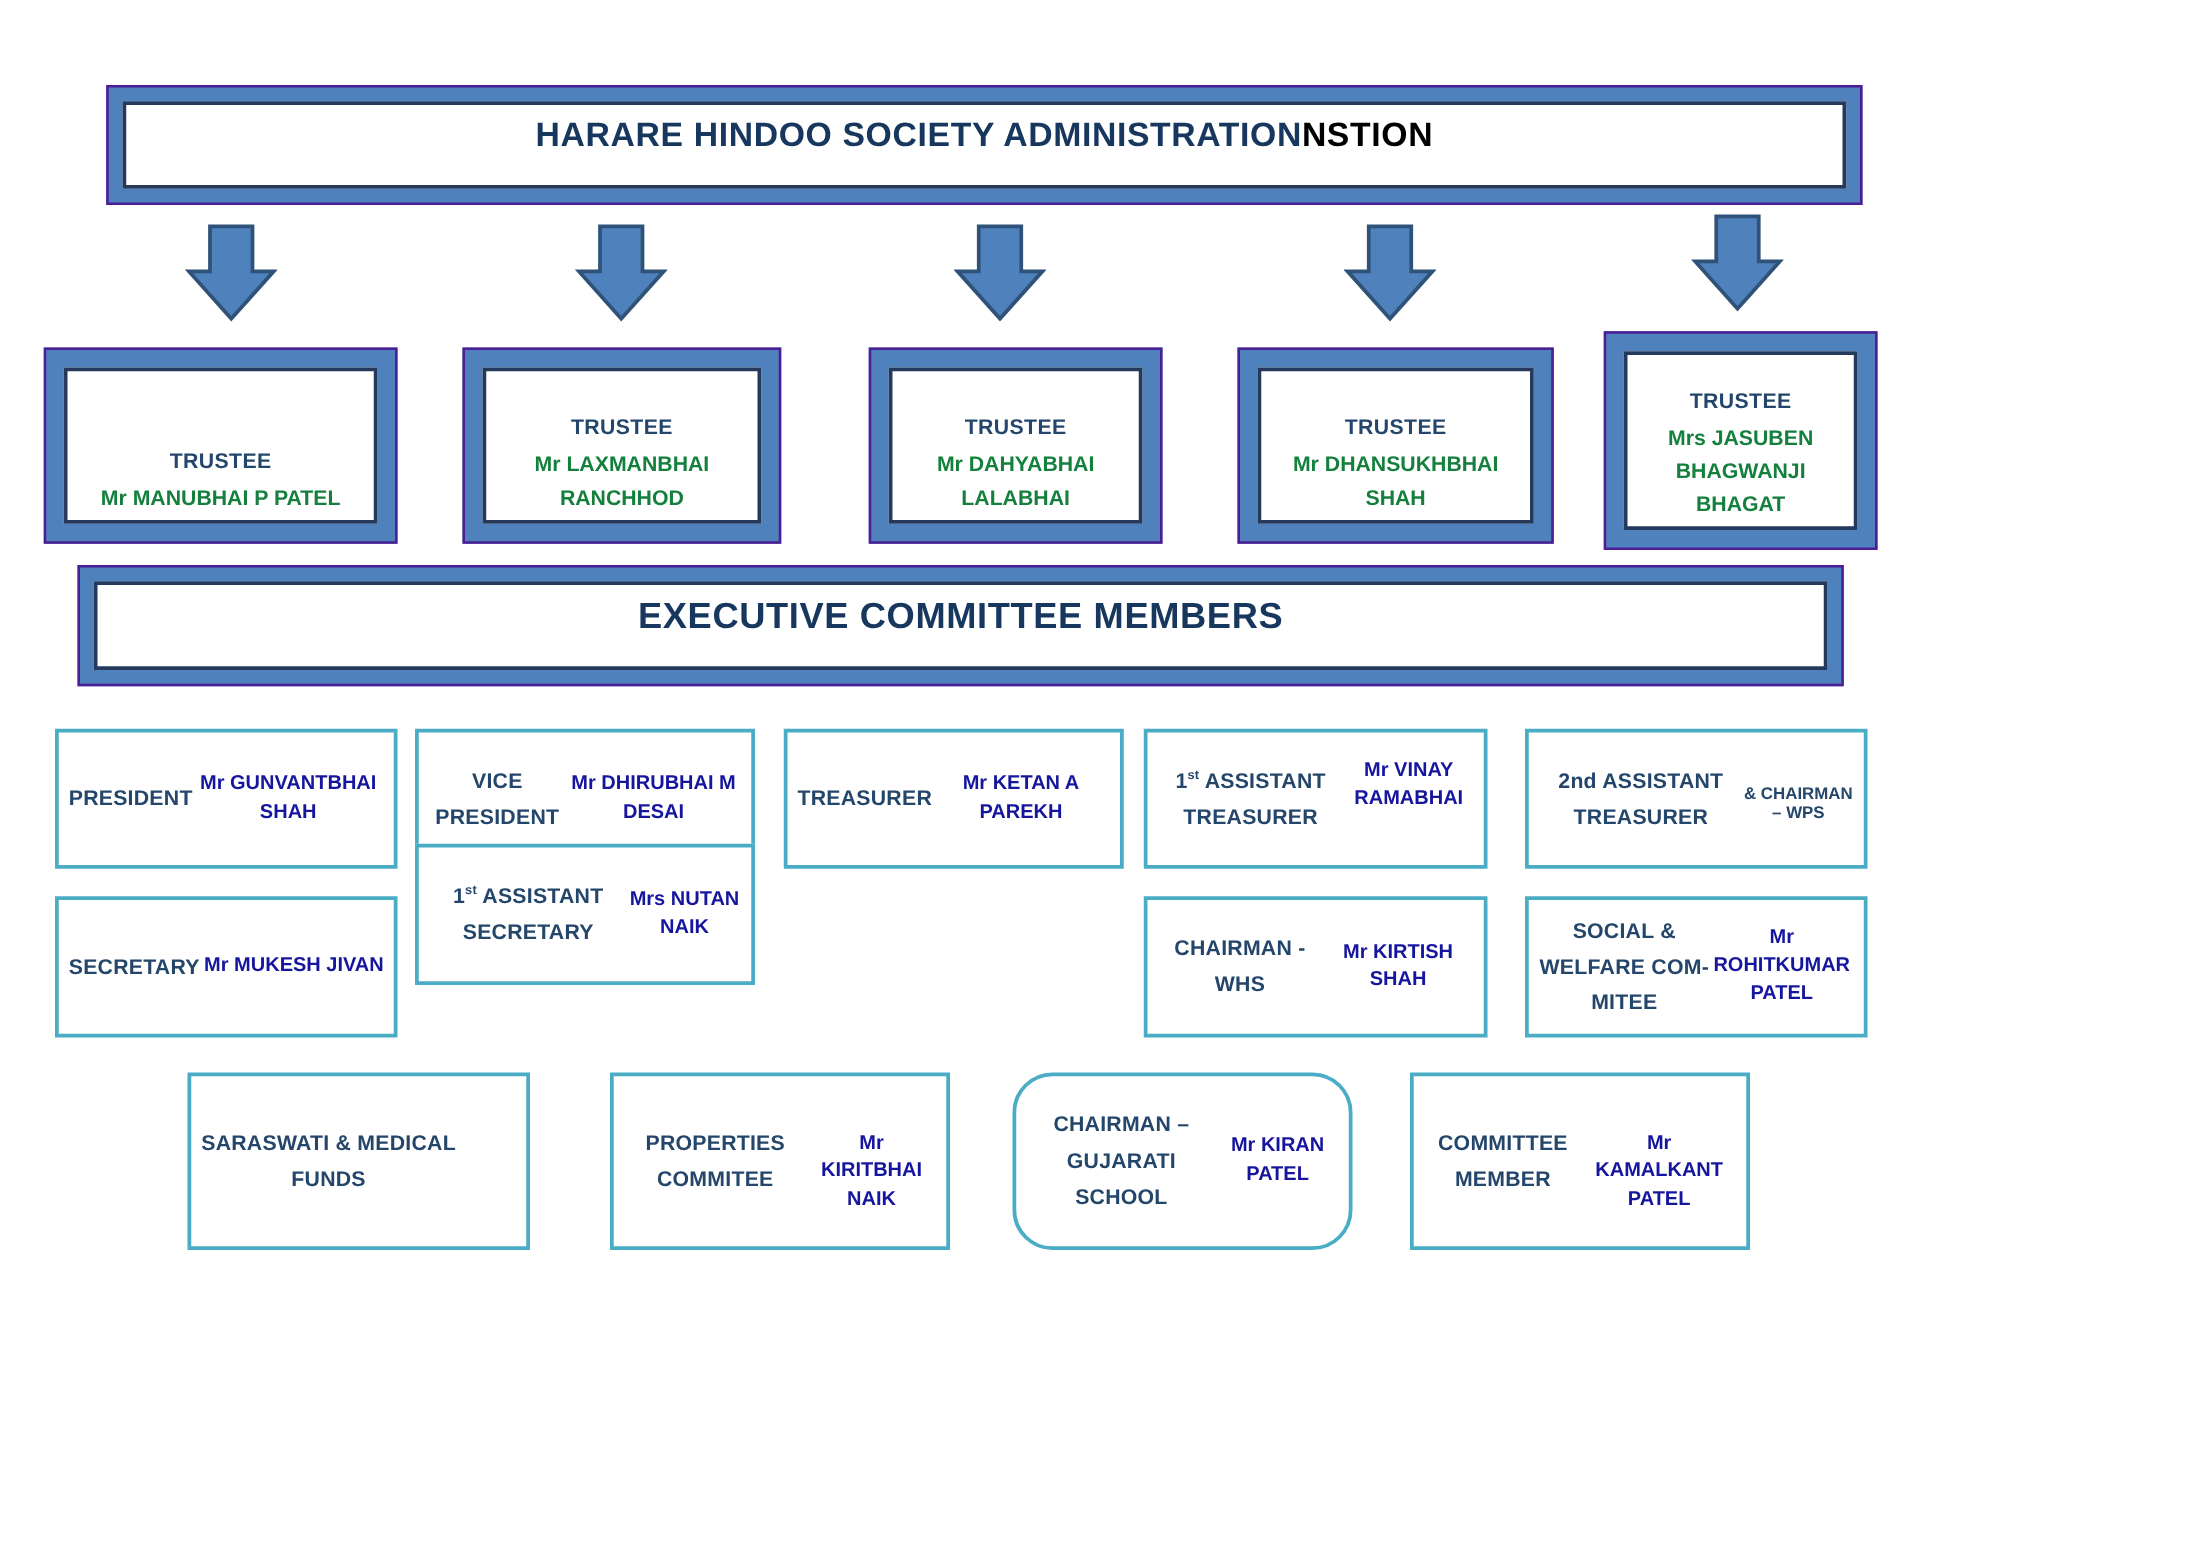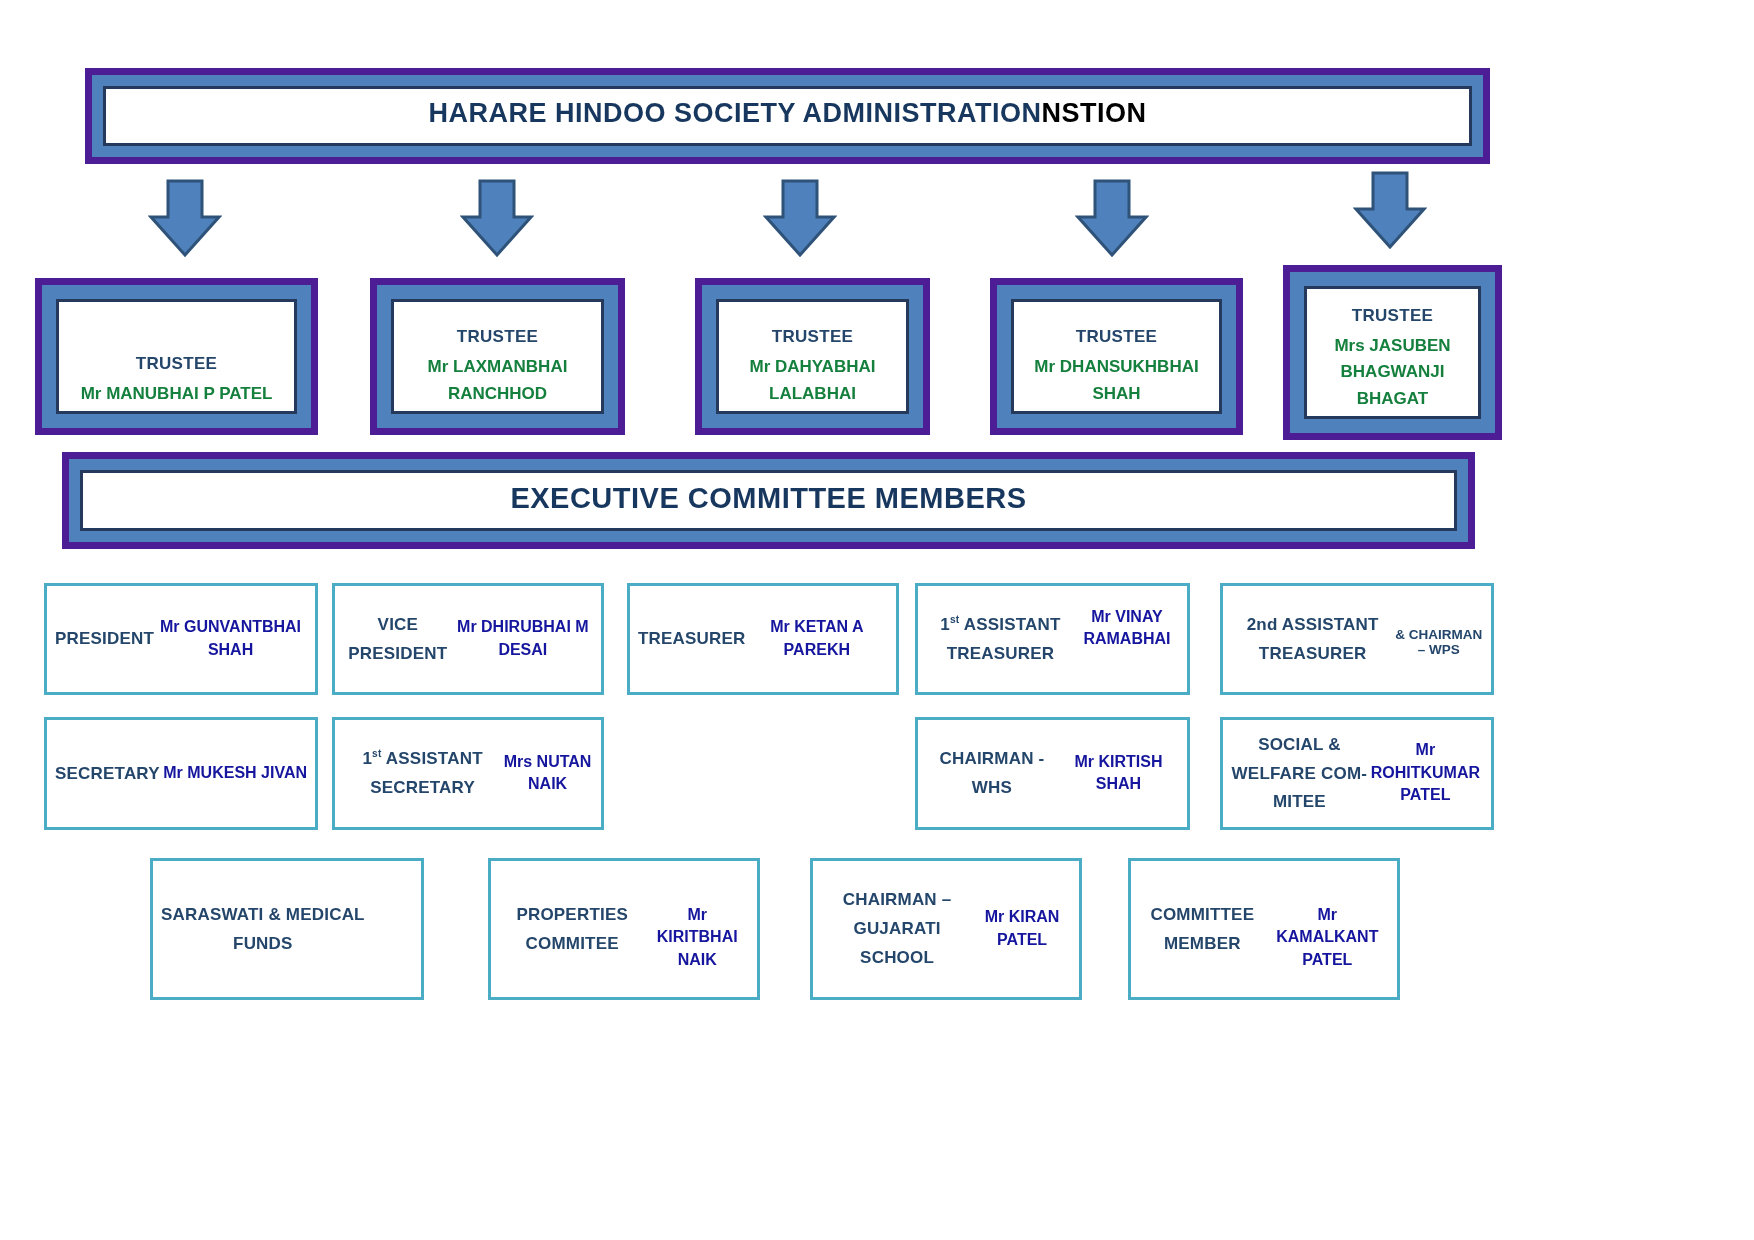--- a/index.html
+++ b/index.html
@@ -2,21 +2,21 @@
 <html><head>
 <meta charset="utf-8">
 <style>
   html,body { margin:0; padding:0; background:#ffffff; }
   #stage {
     position:relative; width:1754px; height:1240px; background:#ffffff;
     font-family:"Liberation Sans", sans-serif; overflow:hidden;
   }
   
   .frame {
-    position:absolute; background:#4F81BD; border:7px solid #4c1d95;
+    position:absolute; background:#4F81BD; border:2px solid #4c1d95;
     box-sizing:border-box; padding:11px;
   }
   .frame-inner {
     width:100%; height:100%; background:#ffffff; border:3px solid #24395B;
     box-sizing:border-box; display:flex; flex-direction:column; align-items:center;
     text-align:center;
   }
   .banner-inner { justify-content:flex-start; padding-top:9px; }
   .title-text  { font-size:27px; font-weight:bold; color:#17375E; letter-spacing:.5px; }
   .title-suffix{ font-size:27px; font-weight:bold; color:#000000; letter-spacing:.5px; }
@@ -142,21 +142,21 @@
     <div class="spacer"></div>
     <div class="cname"></div>
   </div>
 
   <div class="cbox" style="left:44px; top:717px; width:274px; height:113px;">
     <div class="ctitle"><span></span><sup></sup><span>SECRETARY</span><div></div></div>
     <div class="csub"></div>
     <div class="spacer"></div>
     <div class="cname">Mr MUKESH JIVAN</div>
   </div>
-  <div class="cbox" style="left:332px; top:717px; width:272px; height:113px;">
+  <div class="cbox" style="left:332px; top:675px; width:272px; height:113px;">
     <div class="ctitle"><span>1</span><sup>st</sup><span> ASSISTANT SECRETARY</span><div></div></div>
     <div class="csub"></div>
     <div class="spacer"></div>
     <div class="cname">Mrs NUTAN NAIK</div>
   </div>
   <div class="cbox" style="left:915px; top:717px; width:275px; height:113px;">
     <div class="ctitle"><span></span><sup></sup><span>CHAIRMAN - WHS</span><div></div></div>
     <div class="csub"></div>
     <div class="spacer"></div>
     <div class="cname">Mr KIRTISH SHAH</div>
@@ -173,21 +173,21 @@
     <div class="csub"></div>
     <div class="spacer"></div>
     <div class="cname"></div>
   </div>
   <div class="cbox name-mid" style="left:488px; top:858px; width:272px; height:142px;">
     <div class="ctitle"><span></span><sup></sup><span>PROPERTIES COMMITEE</span><div></div></div>
     <div class="csub"></div>
     <div class="spacer"></div>
     <div class="cname">Mr KIRITBHAI NAIK</div>
   </div>
-  <div class="cbox" style="left:810px; top:858px; width:272px; height:142px;">
+  <div class="cbox" style="left:810px; top:858px; width:272px; height:142px;border-radius:32px;">
     <div class="ctitle"><span></span><sup></sup><span>CHAIRMAN – GUJARATI</span><div>SCHOOL</div></div>
     <div class="csub"></div>
     <div class="spacer"></div>
     <div class="cname">Mr KIRAN PATEL</div>
   </div>
   <div class="cbox name-mid" style="left:1128px; top:858px; width:272px; height:142px;">
     <div class="ctitle"><span></span><sup></sup><span>COMMITTEE MEMBER</span><div></div></div>
     <div class="csub"></div>
     <div class="spacer"></div>
     <div class="cname">Mr KAMALKANT  PATEL</div>

